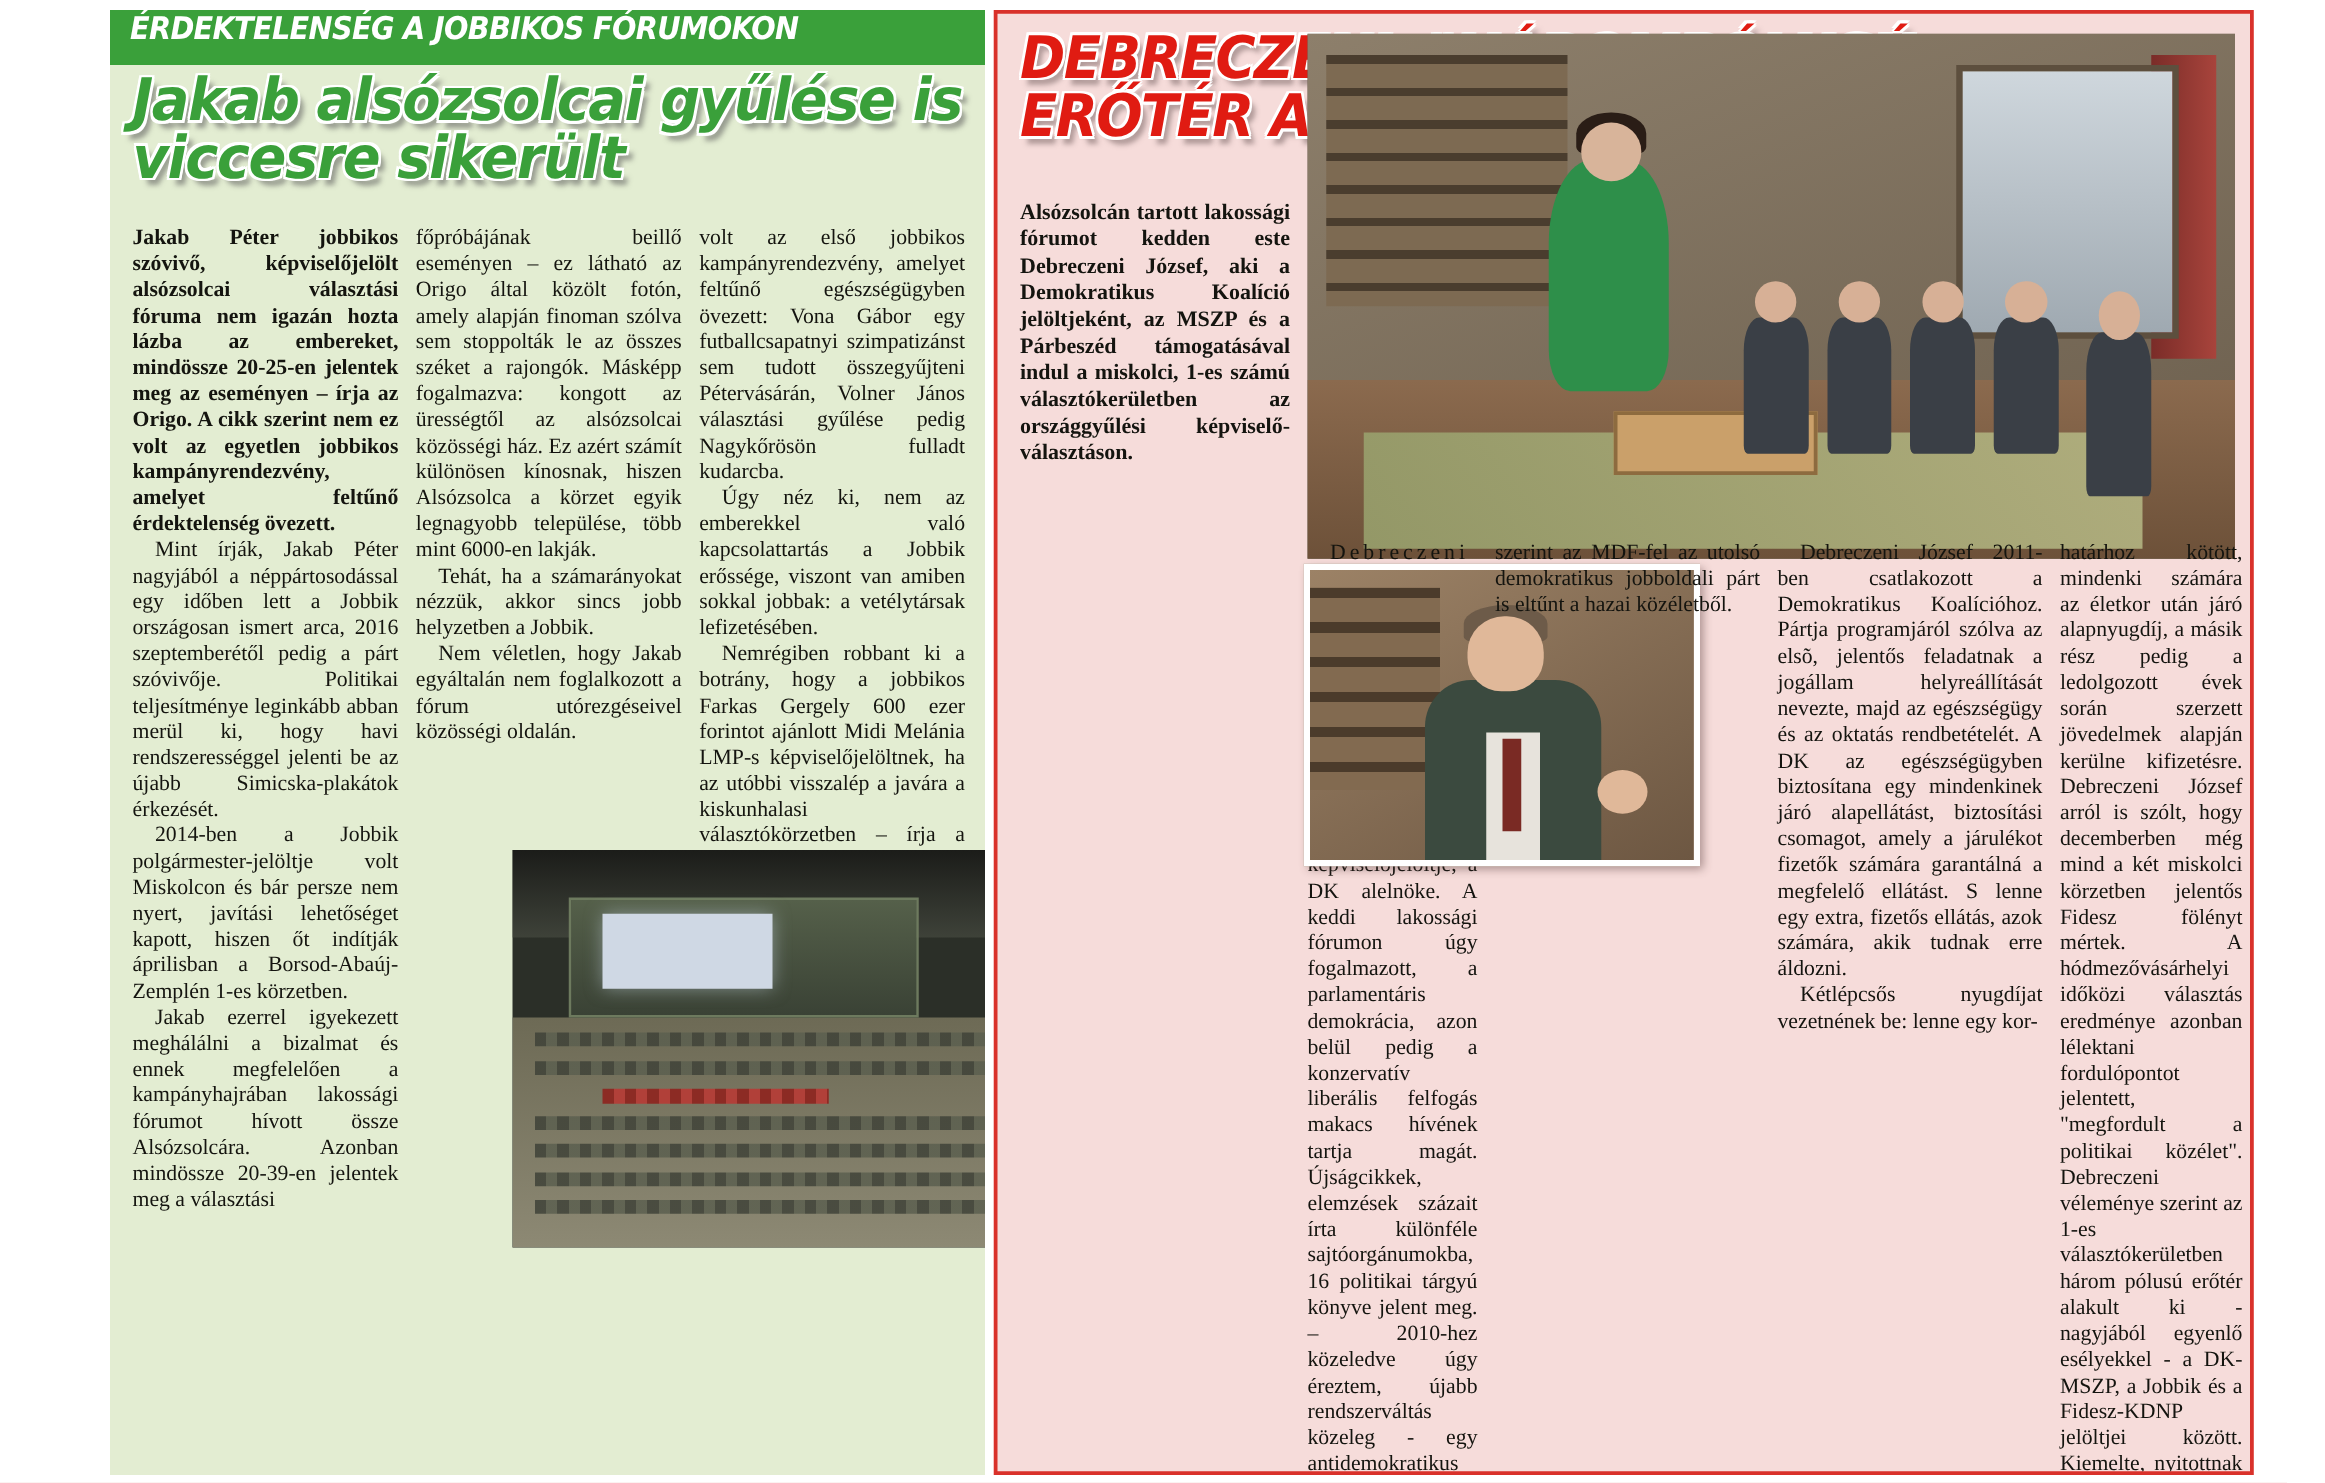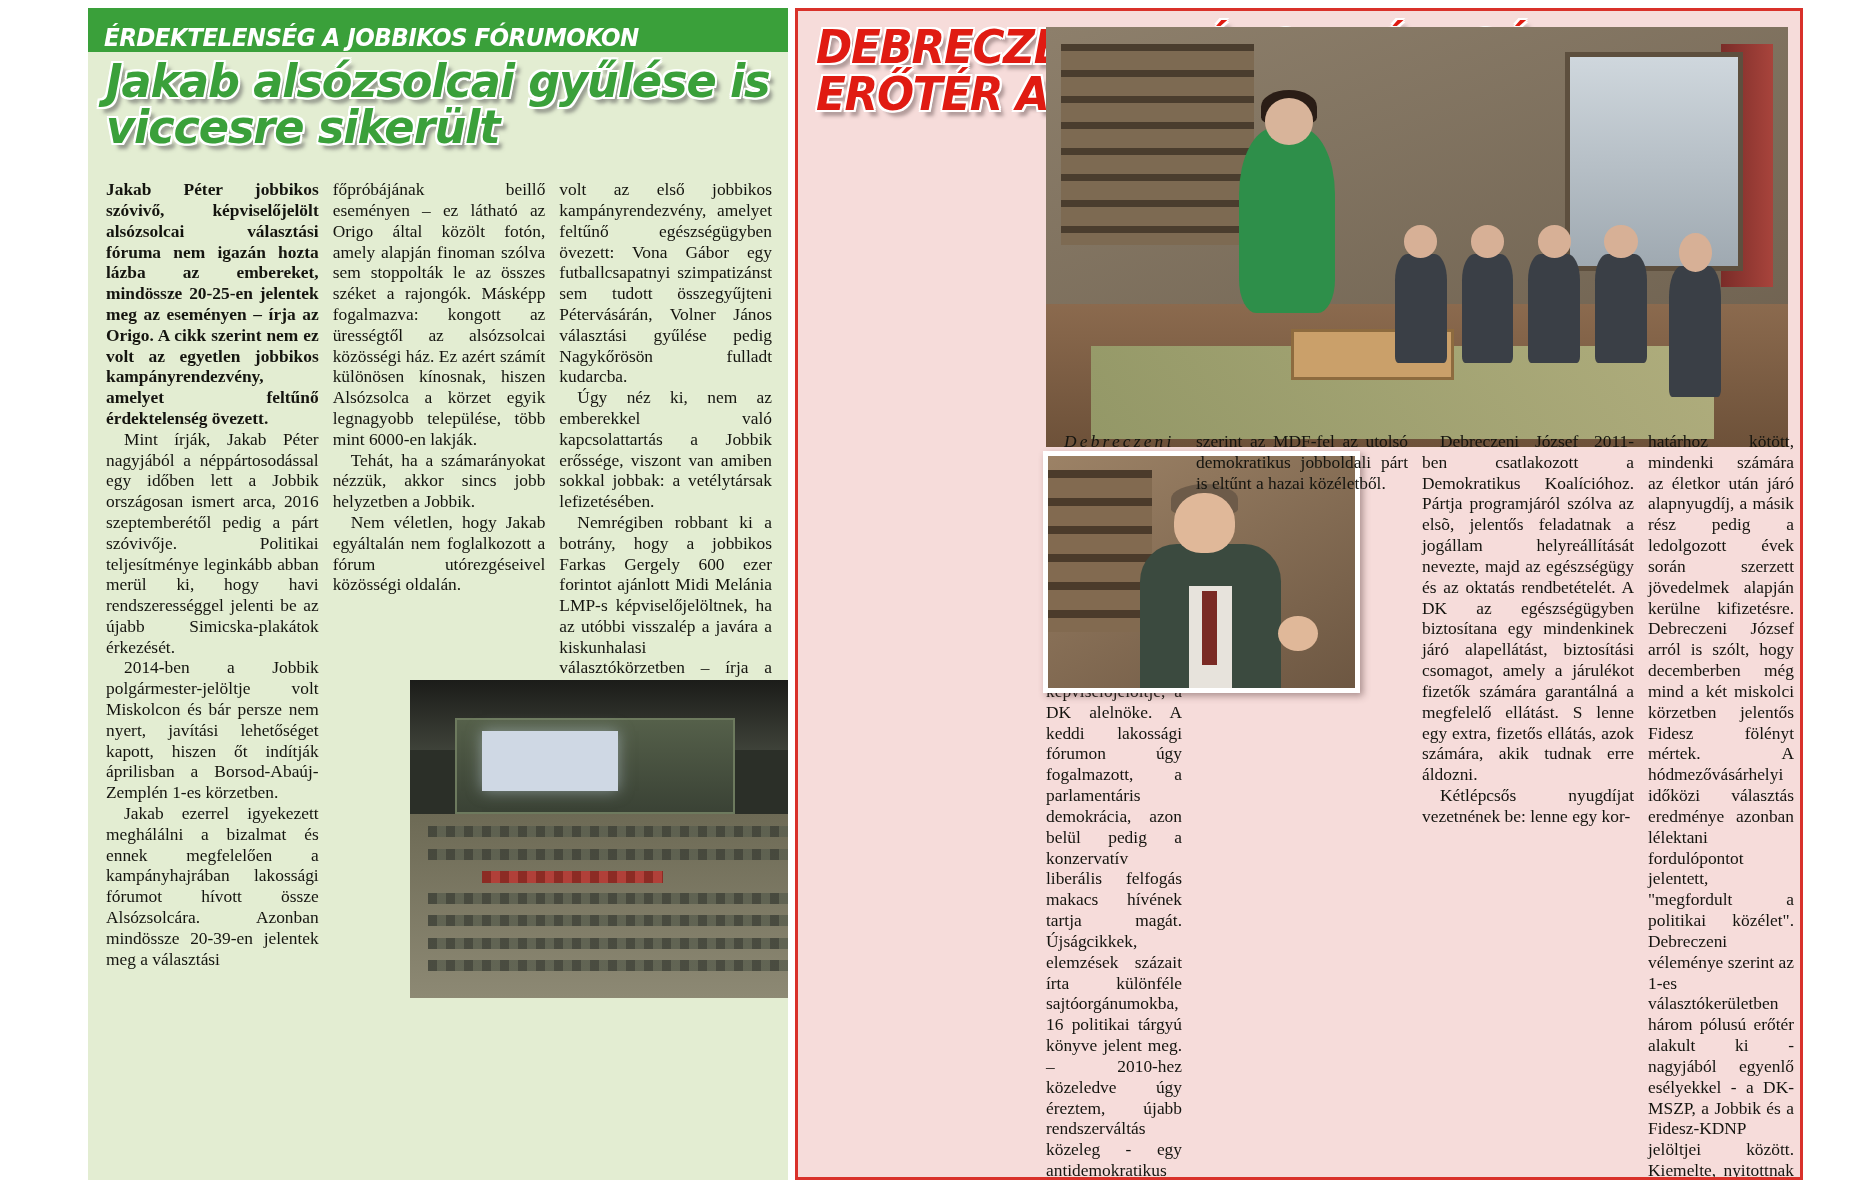--- a/index.html
+++ b/index.html
@@ -15,21 +15,21 @@
   .art-left {
     position:absolute;
     left:88px; top:8px;
     width:700px; height:1172px;
     background:#e3edd2;
     overflow:hidden;
   }
   .kicker-bar {
     background:#3aa03a;
     height:44px;
-    display:flex; align-items:flex-end;
+    display:flex; align-items:flex-start;
     padding:0 10px 0 16px;
   }
   .kicker-bar .kicker-text {
     color:#ffffff;
     font-family:"DejaVu Sans", sans-serif;
     font-weight:bold;
     font-size:25px;
     letter-spacing:-0.6px;
     transform:scaleX(0.92);
     transform-origin:left center;
@@ -211,21 +211,21 @@
     font-size:17.4px;
     line-height:1.197;
     text-align:justify;
     hyphens:auto;
     color:#14140f;
   }
   .r-col p.ind { text-indent:18px; }
   .r-col p.spaced-name {
     text-indent:18px;
   }
-  .r-col .spname { letter-spacing:3.2px; font-style:italic; }
+  .r-col .spname { letter-spacing:3.2px; }
   .r-col .itname { font-style:italic; }
 
   .rc1 { left:248px; top:420px; width:136px; }
   .rc3 { left:398px; top:420px; width:212px; }
   .rc4 { left:624px; top:420px; width:212px; }
   .rc5 { left:850px; top:420px; width:146px; }
 </style>
 </head>
 <body>
 
@@ -309,20 +309,21 @@
           <i></i>
         </div>
       <div class="ptr-person" style="left:74%">
           <i></i>
         </div>
       <div class="ptr-person" style="left:84%; bottom:12%; height:31%">
           <i></i>
         </div>
     </div>
 
+    <div class="r-lead">Alsózsolcán tartott lakossági fórumot kedden este Debreczeni József, aki a Demokratikus Koalíció jelöltjeként, az MSZP és a Párbeszéd támogatásával indul a miskolci, 1-es számú választókerületben az országgyűlési képviselő-választáson.</div>
 
     <div class="r-col rc1">
       <p class="spaced-name">
         <span class="spname">Debreczeni</span>
         <span class="itname">József</span><span> politikus, politikai elemző, közíró, a Miskolci Egyetem adjunktusa, a Magyar Demokrata Fórum (MDF) egykori országgyűlési képviselője, 2010-ben újra képviselőjelöltje, a DK alelnöke. A keddi lakossági fórumon úgy fogalmazott, a parlamentáris demokrácia, azon belül pedig a konzervatív liberális felfogás makacs hívének tartja magát. Újságcikkek, elemzések százait írta különféle sajtóorgánumokba, 16 politikai tárgyú könyve jelent meg. – 2010-hez közeledve úgy éreztem, újabb rendszerváltás közeleg - egy antidemokratikus rendszerváltozás - így újra szerepet vállaltam a politikában – hangoztatta a politikus, aki</span>
       </p>
     </div>
 
     <div class="photo-inset">
       <div class="pi-bg"></div>

